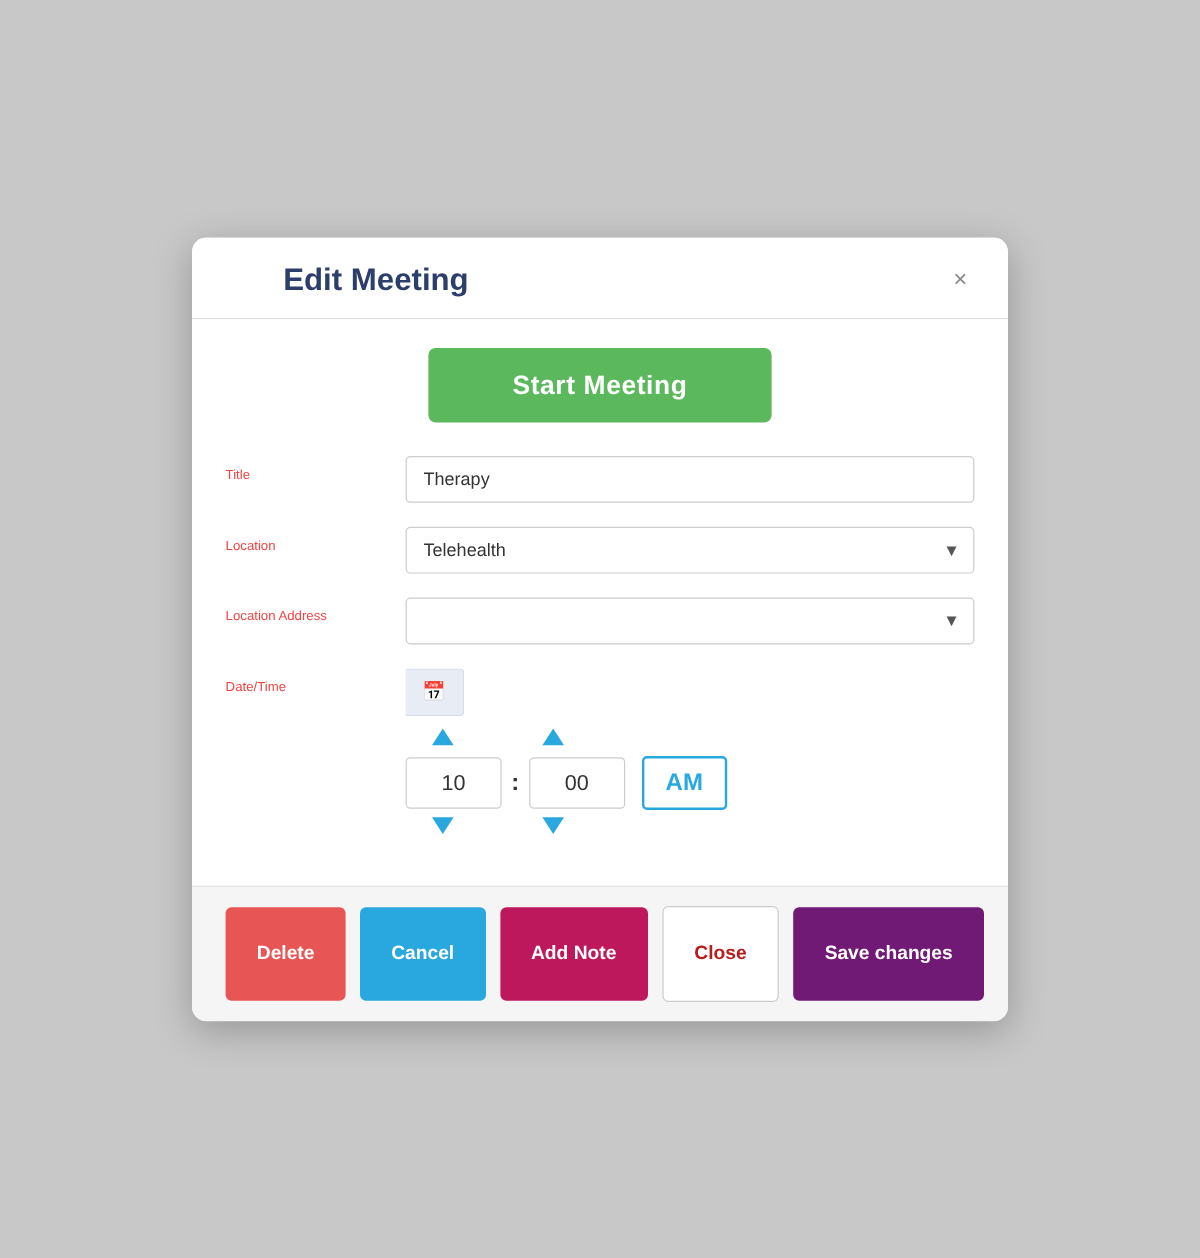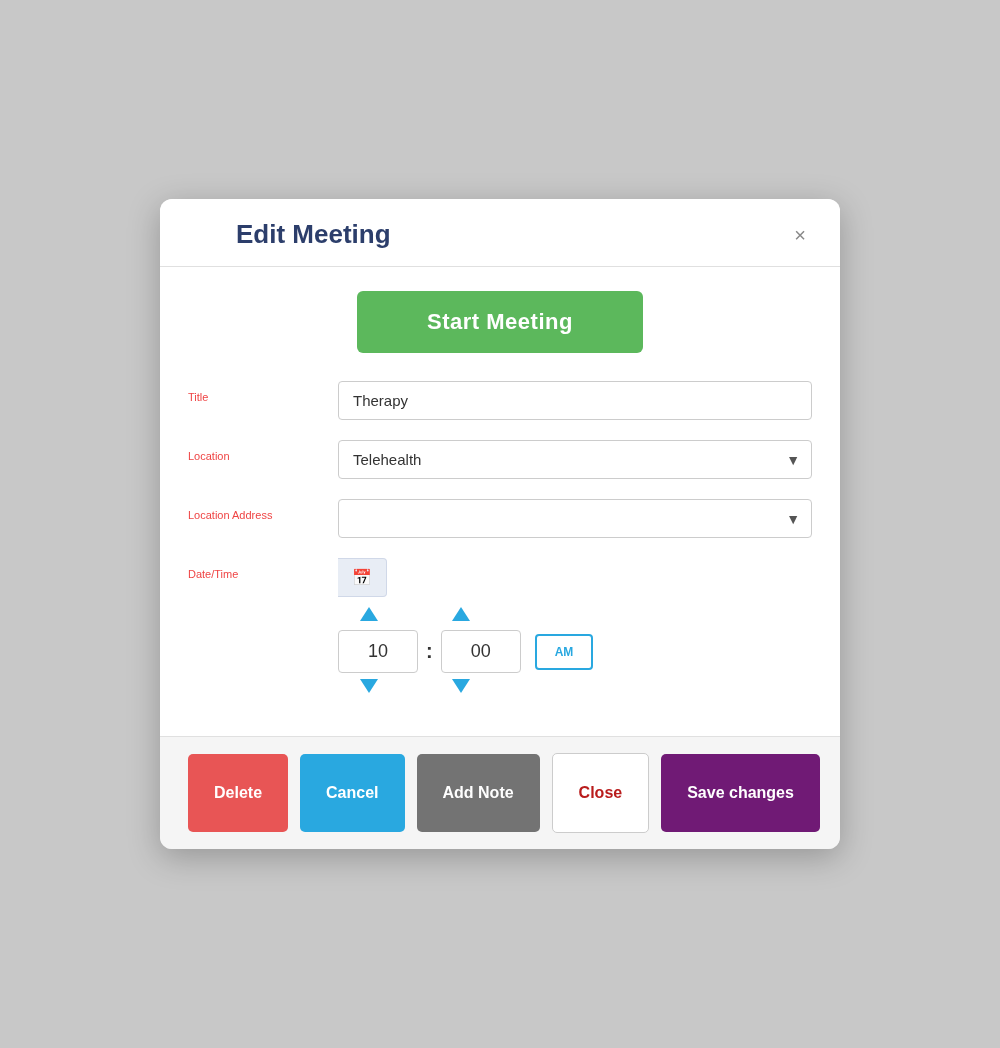--- a/index.html
+++ b/index.html
@@ -175,21 +175,21 @@
       font-size: 20px;
       color: #333;
       padding: 0 8px;
       font-weight: bold;
     }
     .ampm-btn {
       border: 2px solid #29a8e0;
       border-radius: 4px;
       background: #fff;
       color: #29a8e0;
-      font-size: 12px;
+      font-size: 20px;
       font-weight: 600;
       padding: 9px 18px;
       cursor: pointer;
       margin-left: 14px;
     }
     .time-down-row {
       display: flex;
       align-items: center;
       margin-top: 6px;
       gap: 0;
@@ -214,21 +214,21 @@
     }
     .btn-delete {
       background: #e85555;
       color: #fff;
     }
     .btn-cancel {
       background: #29a8e0;
       color: #fff;
     }
     .btn-add-note {
-      background: #737373;
+      background: #be185d;
       color: #fff;
     }
     .btn-close {
       background: #fff;
       color: #b91c1c;
       border: 1px solid #ccc;
     }
     .btn-save {
       background: #701a75;
       color: #fff;

